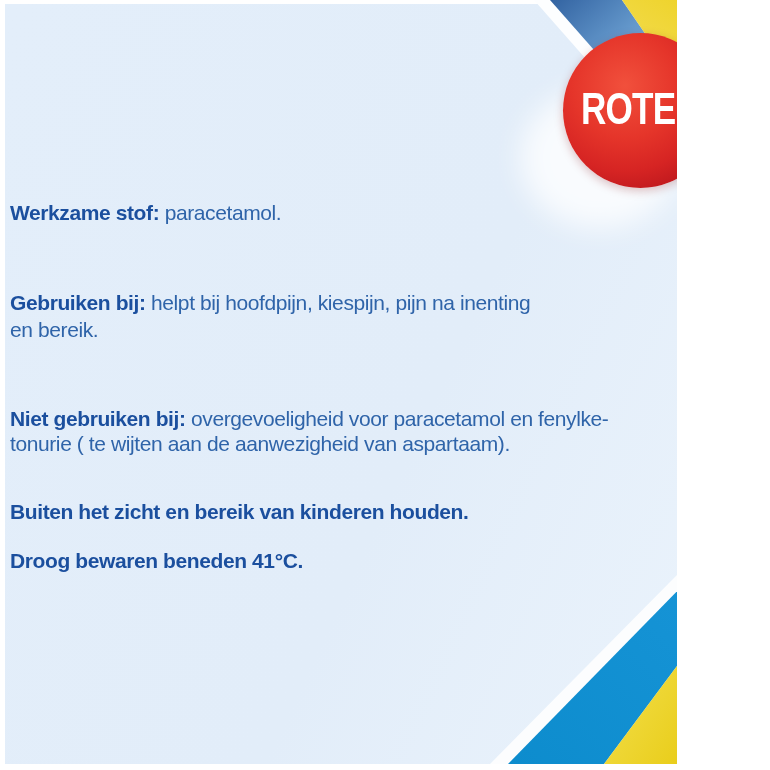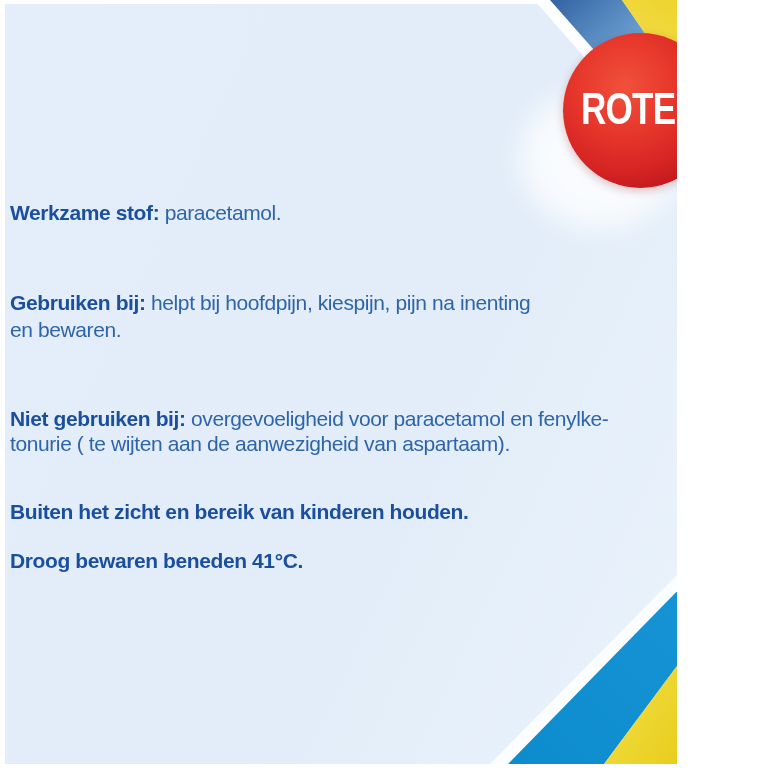--- a/index.html
+++ b/index.html
@@ -92,21 +92,21 @@
 
   <div class="line" style="top:201px">
     <span class="b">Werkzame stof:</span><span class="r"> paracetamol.</span>
   </div>
 
   <div class="line" style="top:291px">
     <span class="b">Gebruiken bij:</span><span class="r"> helpt bij hoofdpijn, kiespijn, pijn na inenting</span>
   </div>
 
   <div class="line" style="top:318px">
-    <span class="r">en bewaren.</span>
+    <span class="r">en bereik.</span>
   </div>
 
   <div class="line" style="top:407px">
     <span class="b">Niet gebruiken bij:</span><span class="r"> overgevoeligheid voor paracetamol en fenylke-</span>
   </div>
 
   <div class="line" style="top:432px">
     <span class="r">tonurie ( te wijten aan de aanwezigheid van aspartaam).</span>
   </div>
 

